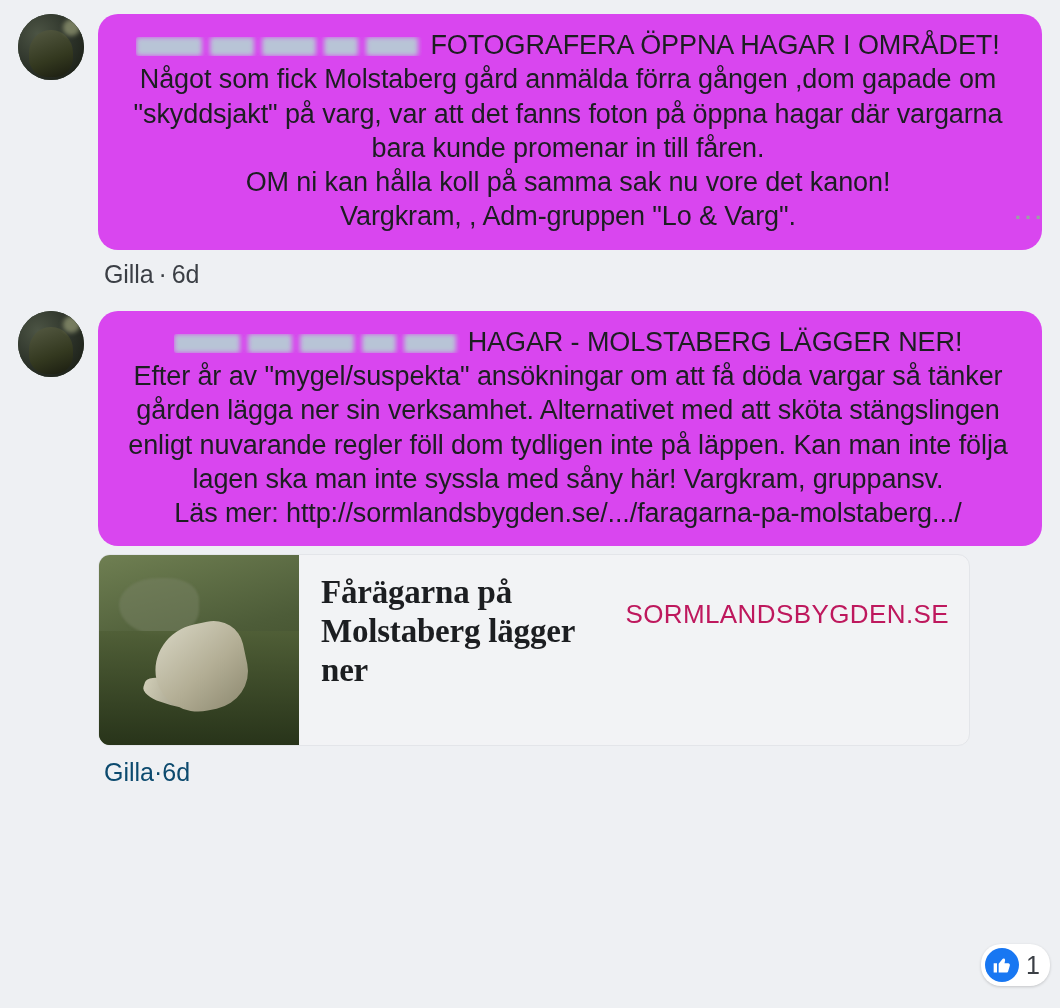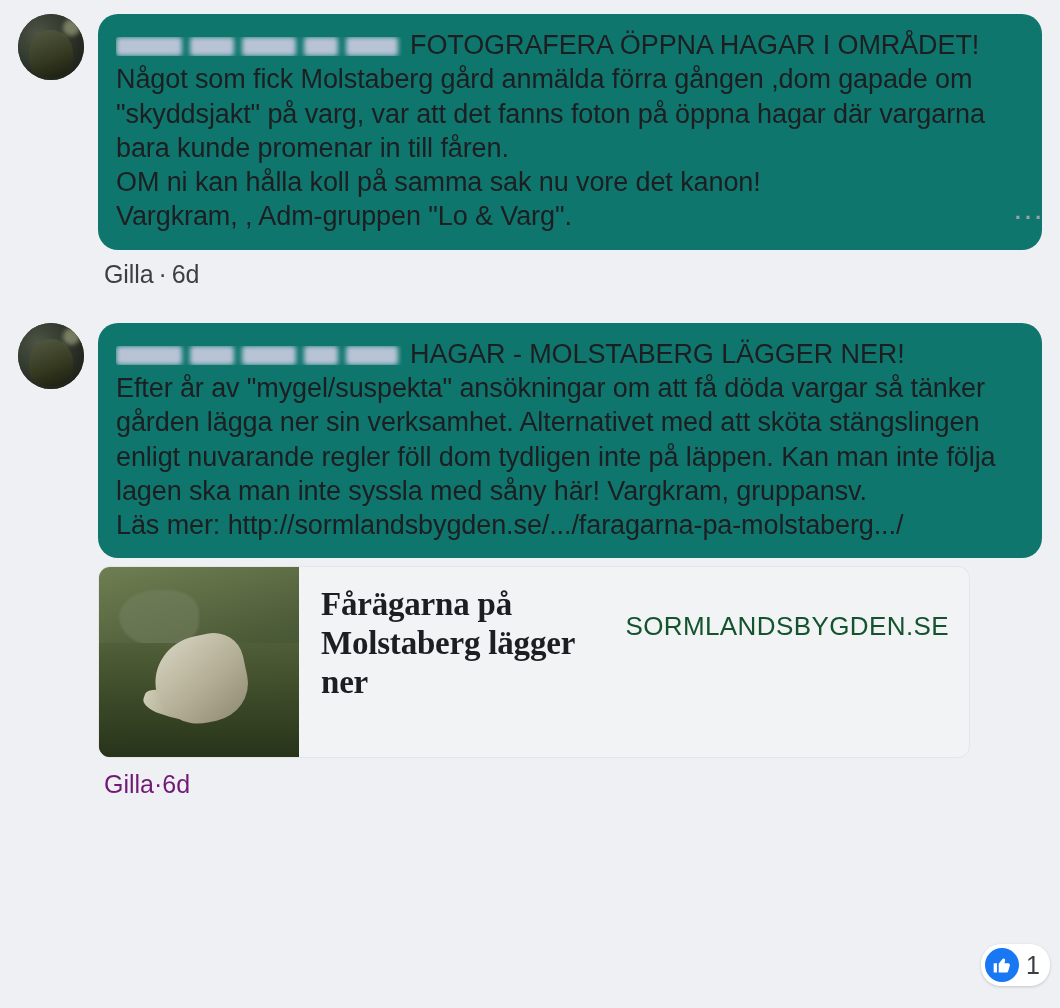--- a/index.html
+++ b/index.html
@@ -72,24 +72,25 @@
     border-radius: 50%;
     filter: blur(2px);
   }
 
   .bubble-wrap {
     flex: 1;
     min-width: 0;
   }
 
   .bubble {
-    background: #0f766e;
+    background: #d946ef;
     border-radius: 20px;
     padding: 14px 22px 16px 18px;
     box-sizing: border-box;
+    text-align: center;
   }
 
   .bubble p {
     margin: 0;
     font-size: 27px;
     line-height: 1.27;
     color: #1c1e21;
     letter-spacing: -0.1px;
     font-weight: 400;
   }
@@ -115,21 +116,21 @@
   }
   .rn1 { left: 0;    width: 66px; }
   .rn2 { left: 74px; width: 44px; }
   .rn3 { left: 126px;width: 54px; }
   .rn4 { left: 188px;width: 34px; }
   .rn5 { left: 230px;width: 52px; }
 
   .redacted-name.short { width: 286px; }
 
   .actions {
-    margin: 10px 0 12px 6px;
+    margin: 10px 0 0 6px;
     font-size: 25px;
     color: #3b3f45;
     letter-spacing: -0.1px;
   }
   .actions .sep { margin: 0 5px; }
   .actions .like-link { color: #3b3f45; }
 
   .dots-menu {
     position: absolute;
     right: -4px;
@@ -202,21 +203,21 @@
   .link-title {
     font-family: "Liberation Serif", serif;
     font-size: 33px;
     font-weight: 700;
     color: #1c1e21;
     line-height: 1.18;
     letter-spacing: -0.2px;
   }
   .link-domain {
     font-size: 26px;
-    color: #14532d;
+    color: #be185d;
     letter-spacing: 0.4px;
     margin-top: 26px;
   }
 
   .reaction-pill {
     position: absolute;
     right: 10px;
     bottom: 22px;
     display: flex;
     align-items: center;
@@ -237,21 +238,21 @@
   }
   .reaction-pill .thumb svg { display: block; }
   .reaction-pill .count {
     font-size: 25px;
     color: #3b3f45;
   }
 
   .last-actions {
     margin: 12px 0 0 86px;
     font-size: 25px;
-    color: #701a75;
+    color: #0c4a6e;
   }
 </style>
 </head>
 <body>
 
 <div class="feed">
 
   <div class="comment">
     <div class="avatar">
       <div class="av-dark"></div>

